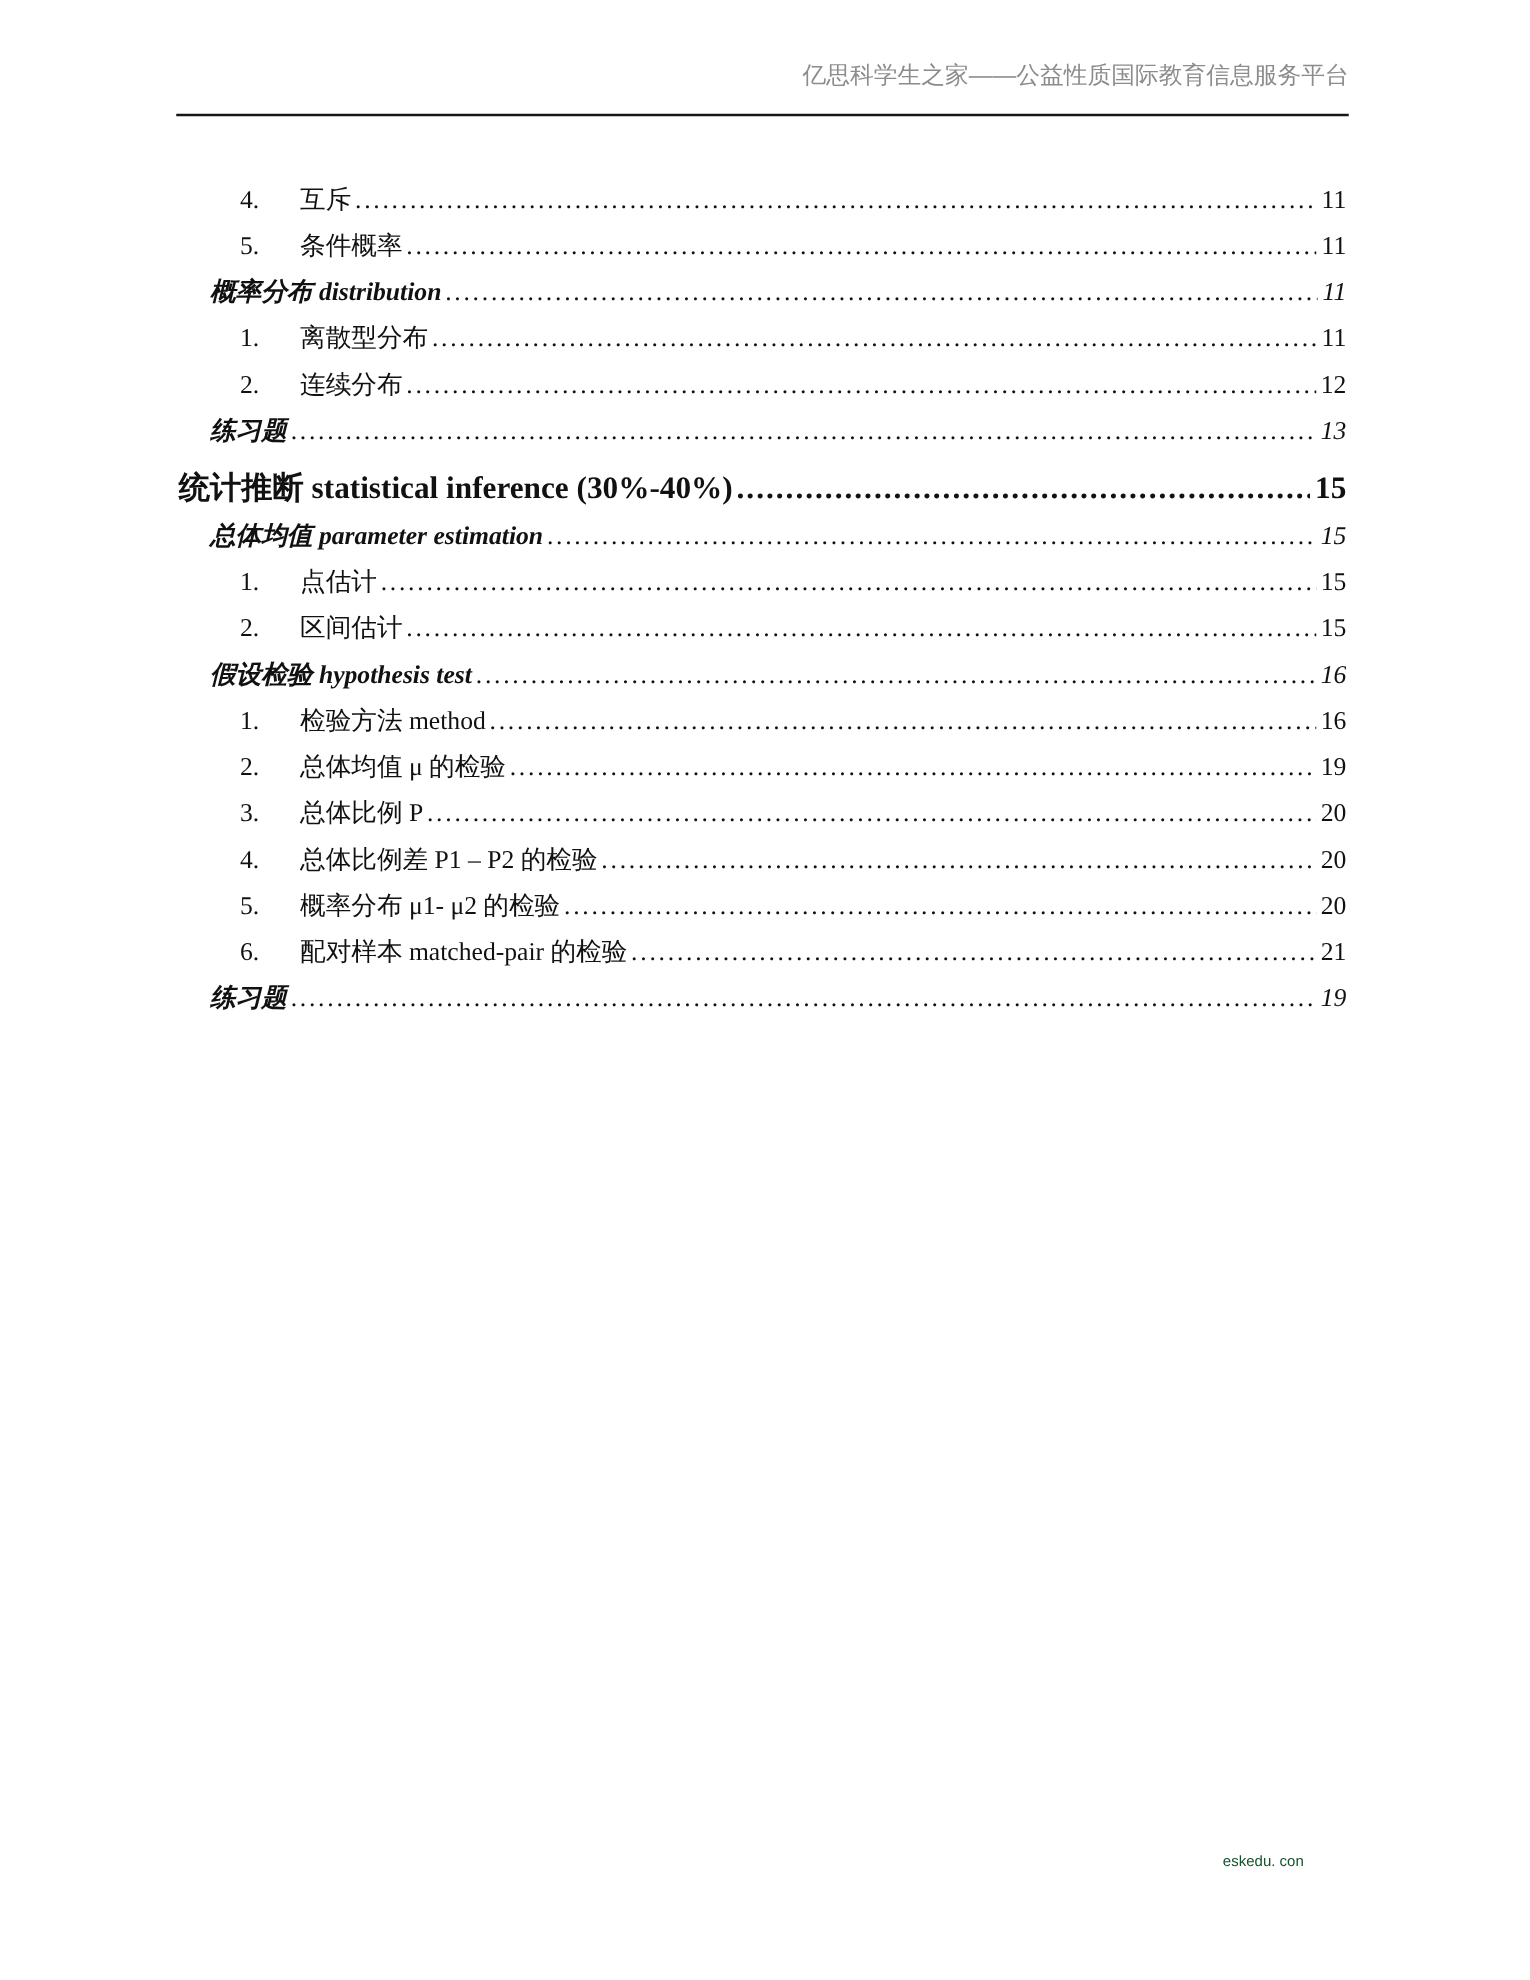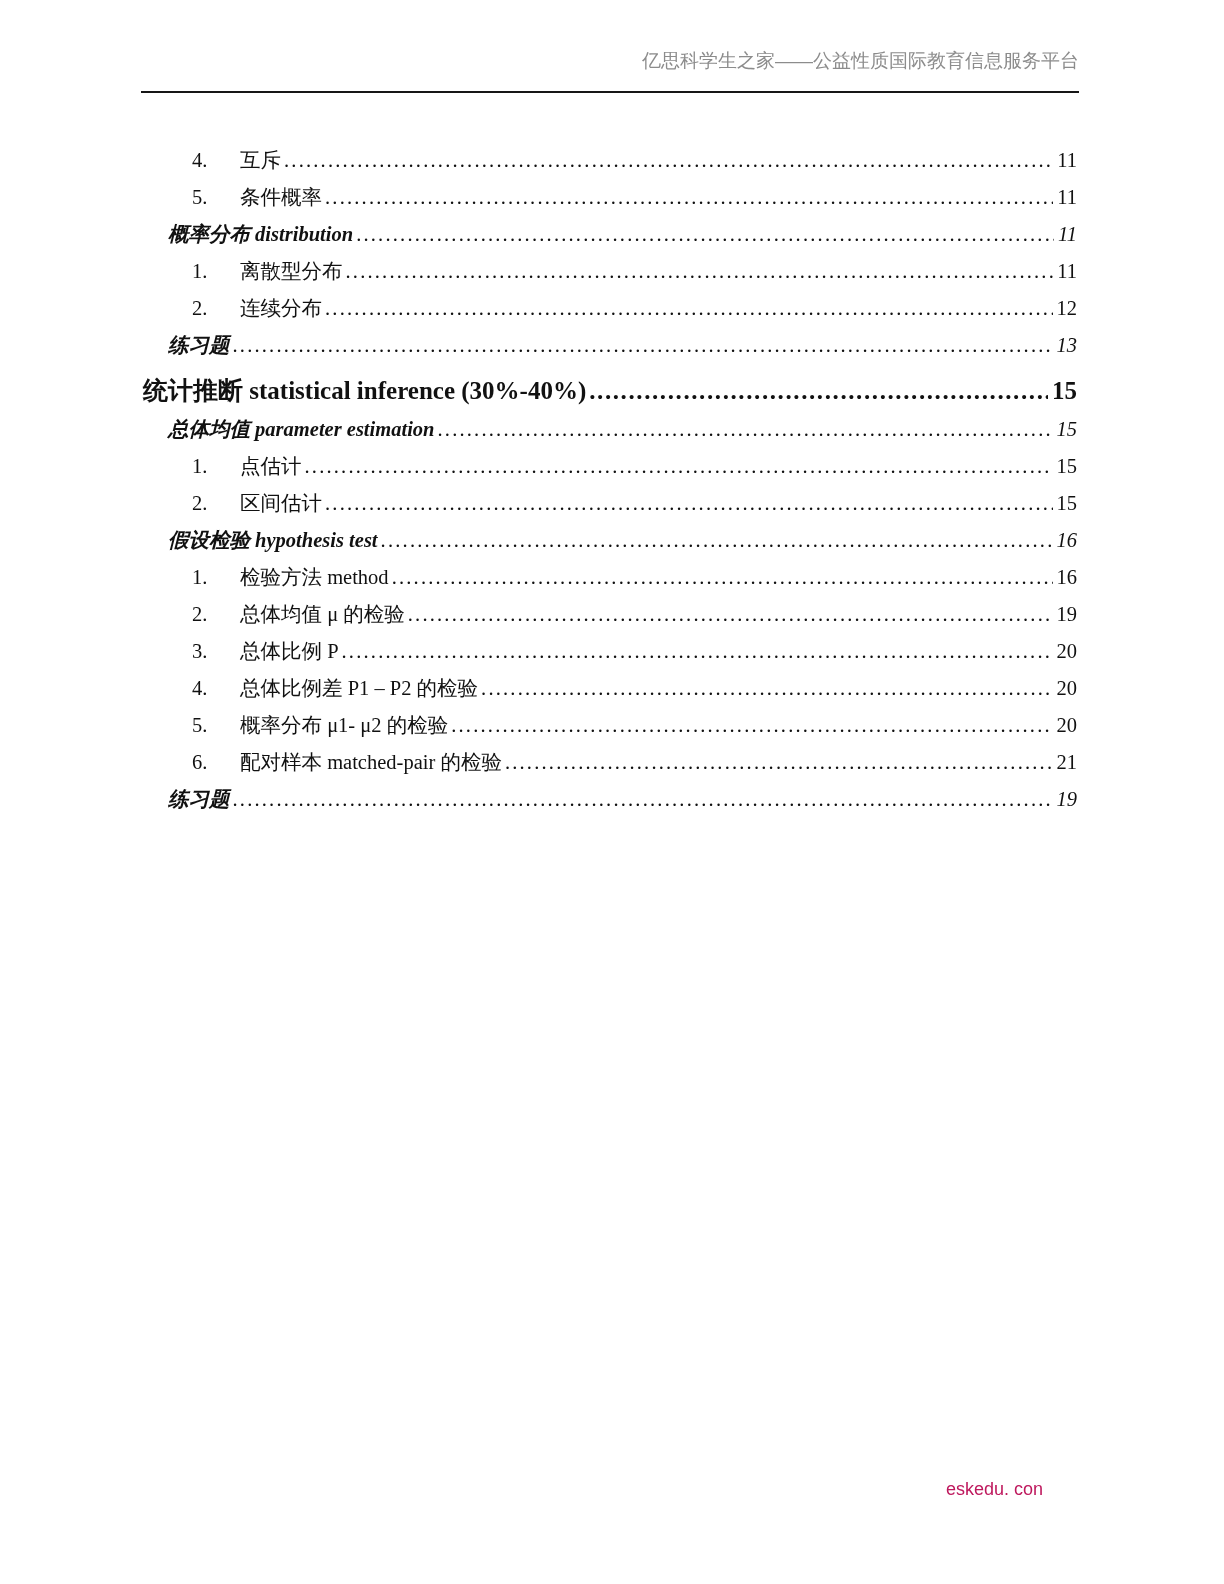--- a/index.html
+++ b/index.html
@@ -103,23 +103,23 @@
     line-height: 26px;
   }
   .row.chapter .leader { letter-spacing: 1.6px; }
 
   
   .footer-watermark {
     position: absolute;
     top: 1479px;
     right: 141px;
     font-family: "Liberation Sans", "DejaVu Sans", sans-serif;
-    font-size: 18px;
+    font-size: 12px;
     line-height: 20px;
-    color: #be185d;
+    color: #14532d;
     white-space: nowrap;
   }
 </style>
 </head>
 <body>
 
 <div class="page">
 
   <div class="header-text">亿思科学生之家——公益性质国际教育信息服务平台</div>
 

